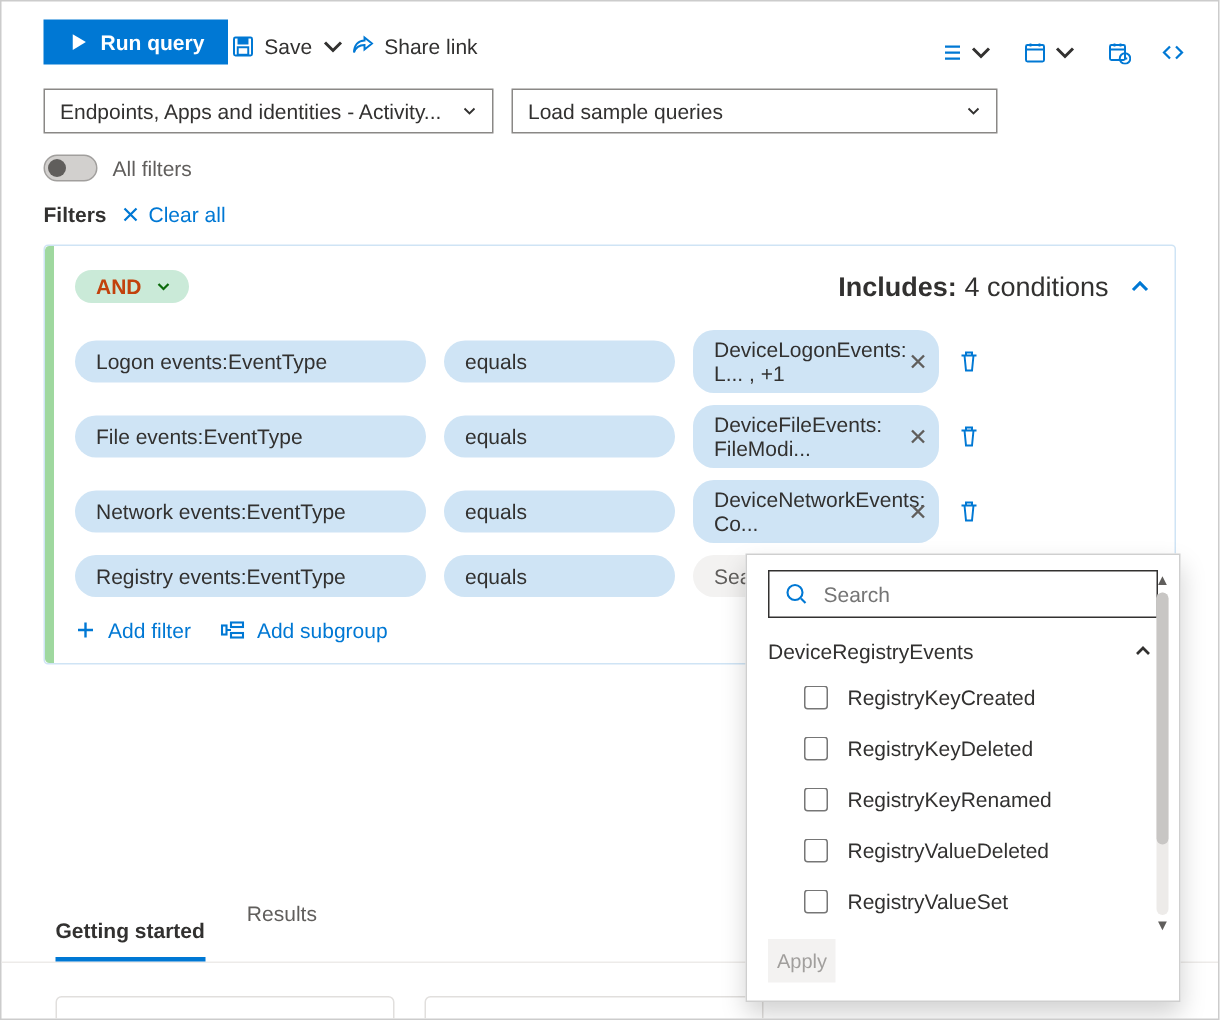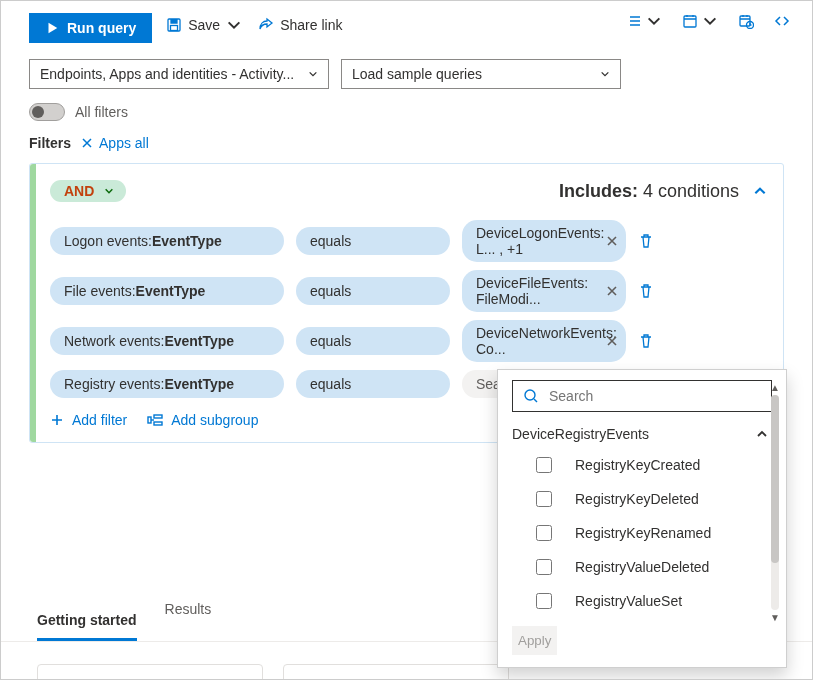--- a/index.html
+++ b/index.html
@@ -24,22 +24,21 @@
     border: 1px solid #ccc;
     width: 813px;
     height: 680px;
     overflow: hidden;
     position: relative;
   }
 
   
   .toolbar {
     display: flex;
-    align-items: flex-start;
-    gap: 12px;
+    align-items: flex-end;
     padding: 12px 22px 6px 28px;
   }
   .run-btn {
     display: inline-flex;
     align-items: center;
     gap: 8px;
     background: var(--blue);
     color: #fff;
     border: none;
     padding: 7px 16px;
@@ -74,21 +73,21 @@
   .dropdown {
     display: flex;
     align-items: center;
     justify-content: space-between;
     border: 1px solid var(--border);
     padding: 6px 10px;
     width: 300px;
     cursor: pointer;
     background:#fff;
   }
-  .dropdown.sample { width: 280px; }
+  .dropdown.sample { width: 324px; }
 
   
   .filters-toggle-row {
     display:flex;
     align-items:center;
     gap:10px;
     padding: 10px 28px 4px;
     color: var(--text-muted);
   }
   .toggle {
@@ -156,22 +155,22 @@
     border-radius: 14px;
     padding: 5px 14px;
     display:inline-flex;
     align-items:center;
     min-height: 28px;
     font-size: 14px;
     cursor: pointer;
   }
   .chip.col1 { width: 234px; }
   .chip.col2 { width: 154px; }
-  .chip.col3 { width: 164px; position:relative;border-radius:15px; }
-  .chip .bold { font-weight:700; }
+  .chip.col3 { width: 164px; position:relative; }
+  .chip .bold { font-weight:400; }
   .chip.search {
     background: var(--chip-gray);
     color: #605e5c;
     justify-content: space-between;
   }
   .trash { color: var(--blue); cursor:pointer; width:18px; }
 
   .chip.col3.with-x { padding-right: 34px; }
   .chip.col3 .inchip-x {
     position:absolute; right:8px; top:50%; transform:translateY(-50%);
@@ -198,21 +197,21 @@
     padding: 6px 10px; margin: 0 4px 10px 4px;
   }
   .popup .search-box input {
     border:none; outline:none; font-size:14px; flex:1; color:#605e5c;
   }
   .popup .group-head {
     display:flex; justify-content:space-between; align-items:center;
     font-weight:400; padding: 4px 8px 6px 4px;
   }
   .popup .opt {
-    display:flex; align-items:center; gap:20px;
+    display:flex; align-items:center; gap:10px;
     padding: 6px 4px 6px 24px;
   }
   .popup .opt input[type=checkbox]{ width:16px; height:16px; }
   .popup .apply {
     margin: 8px 4px 2px 4px;
     background: #f3f2f1;
     border: none;
     color: #a19f9d;
     padding: 7px 6px;
     cursor: default;
@@ -340,21 +339,21 @@
   <div class="toggle"></div>
   <span>All filters</span>
 </div>
 
 <div class="section-row">
   <span class="label">Filters</span>
   <span class="clear-all">
     <svg width="12" height="12" viewBox="0 0 12 12" fill="none" stroke="#0078d4" stroke-width="1.5">
         <path d="M2 2l8 8M10 2l-8 8"></path>
       </svg>
-    <span>Apps all</span>
+    <span>Clear all</span>
   </span>
 </div>
 
 <div class="filter-block">
   <div class="filter-inner">
     <div class="filter-head">
       <span class="and-chip">
         <span>AND</span>
         <svg class="chev" viewBox="0 0 12 12" fill="none" stroke="#0b6a0b" stroke-width="1.8">
             <path d="M2 4l4 4 4-4"></path>

